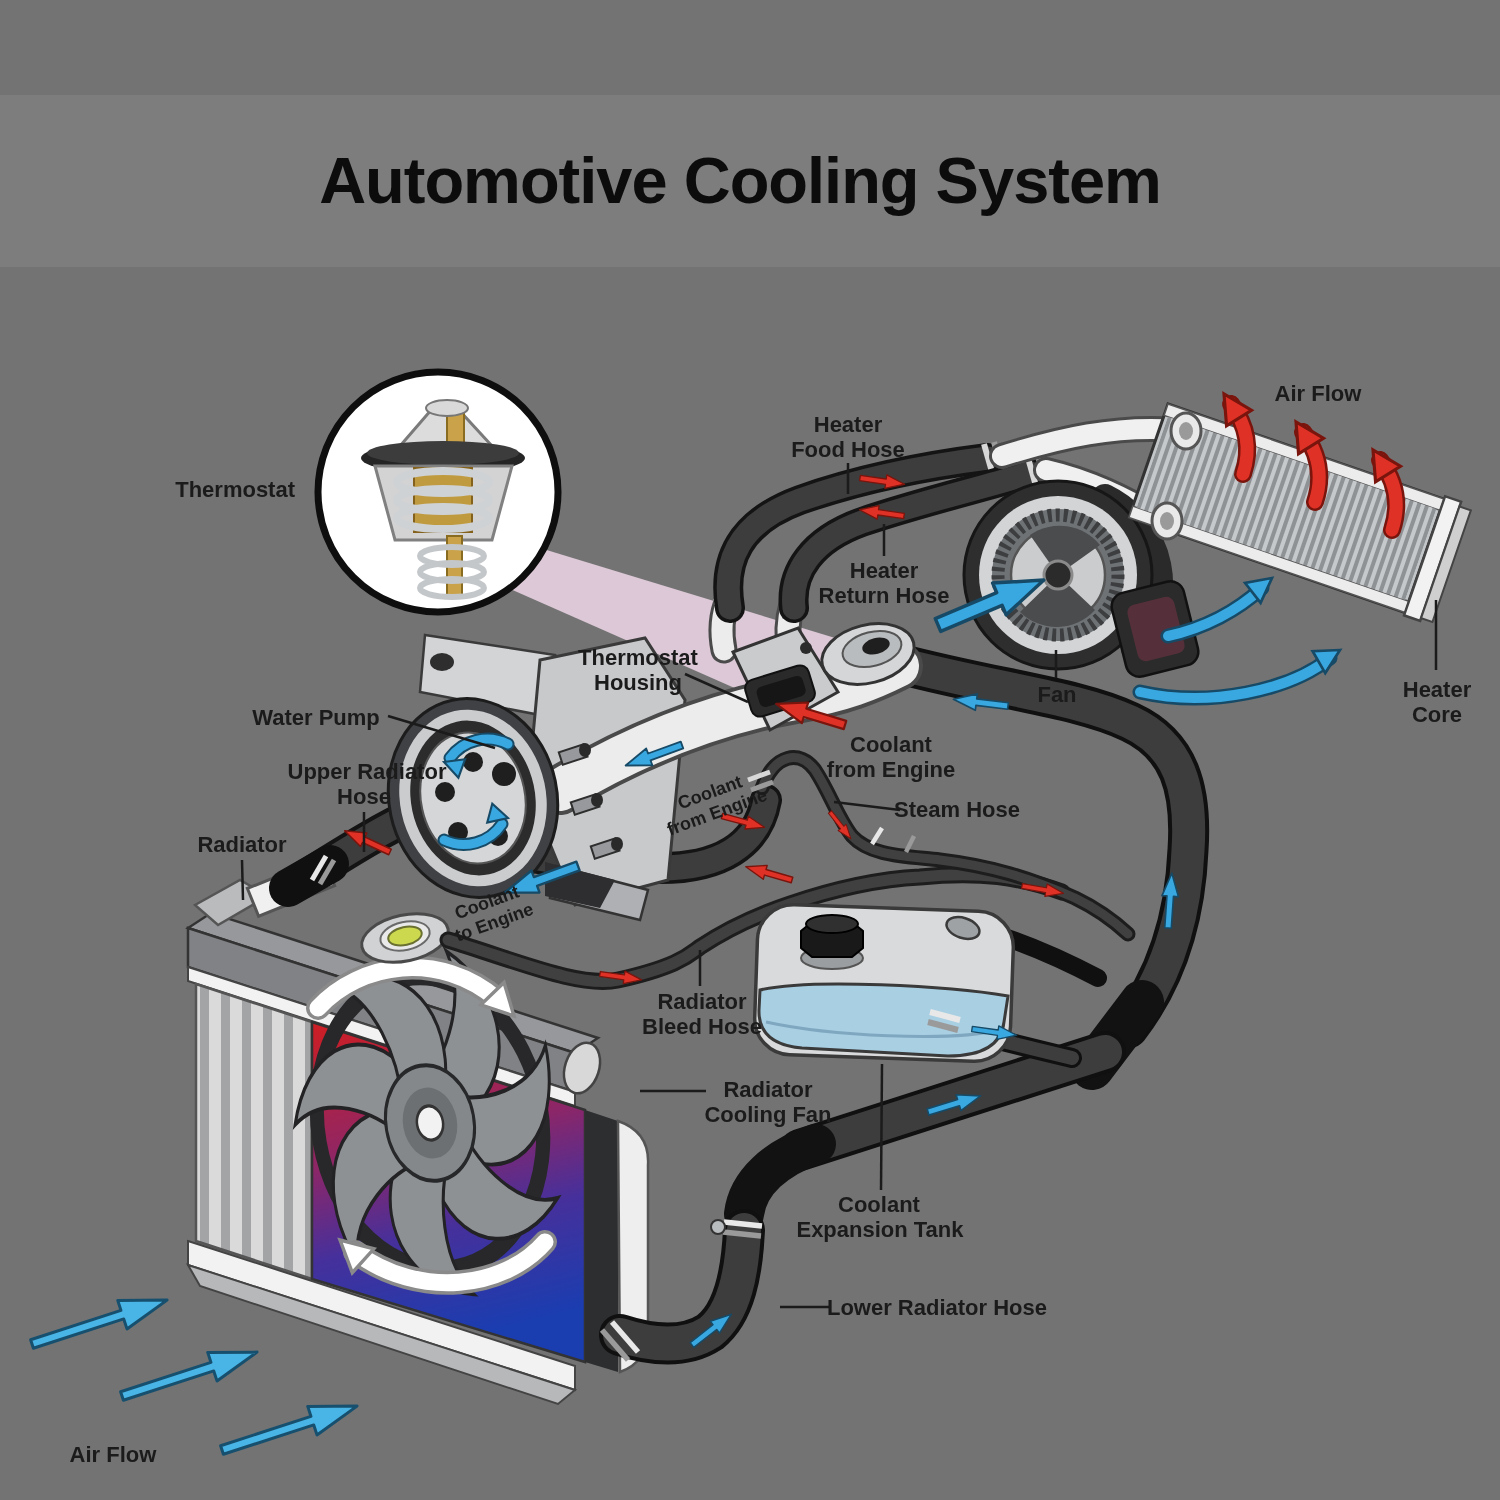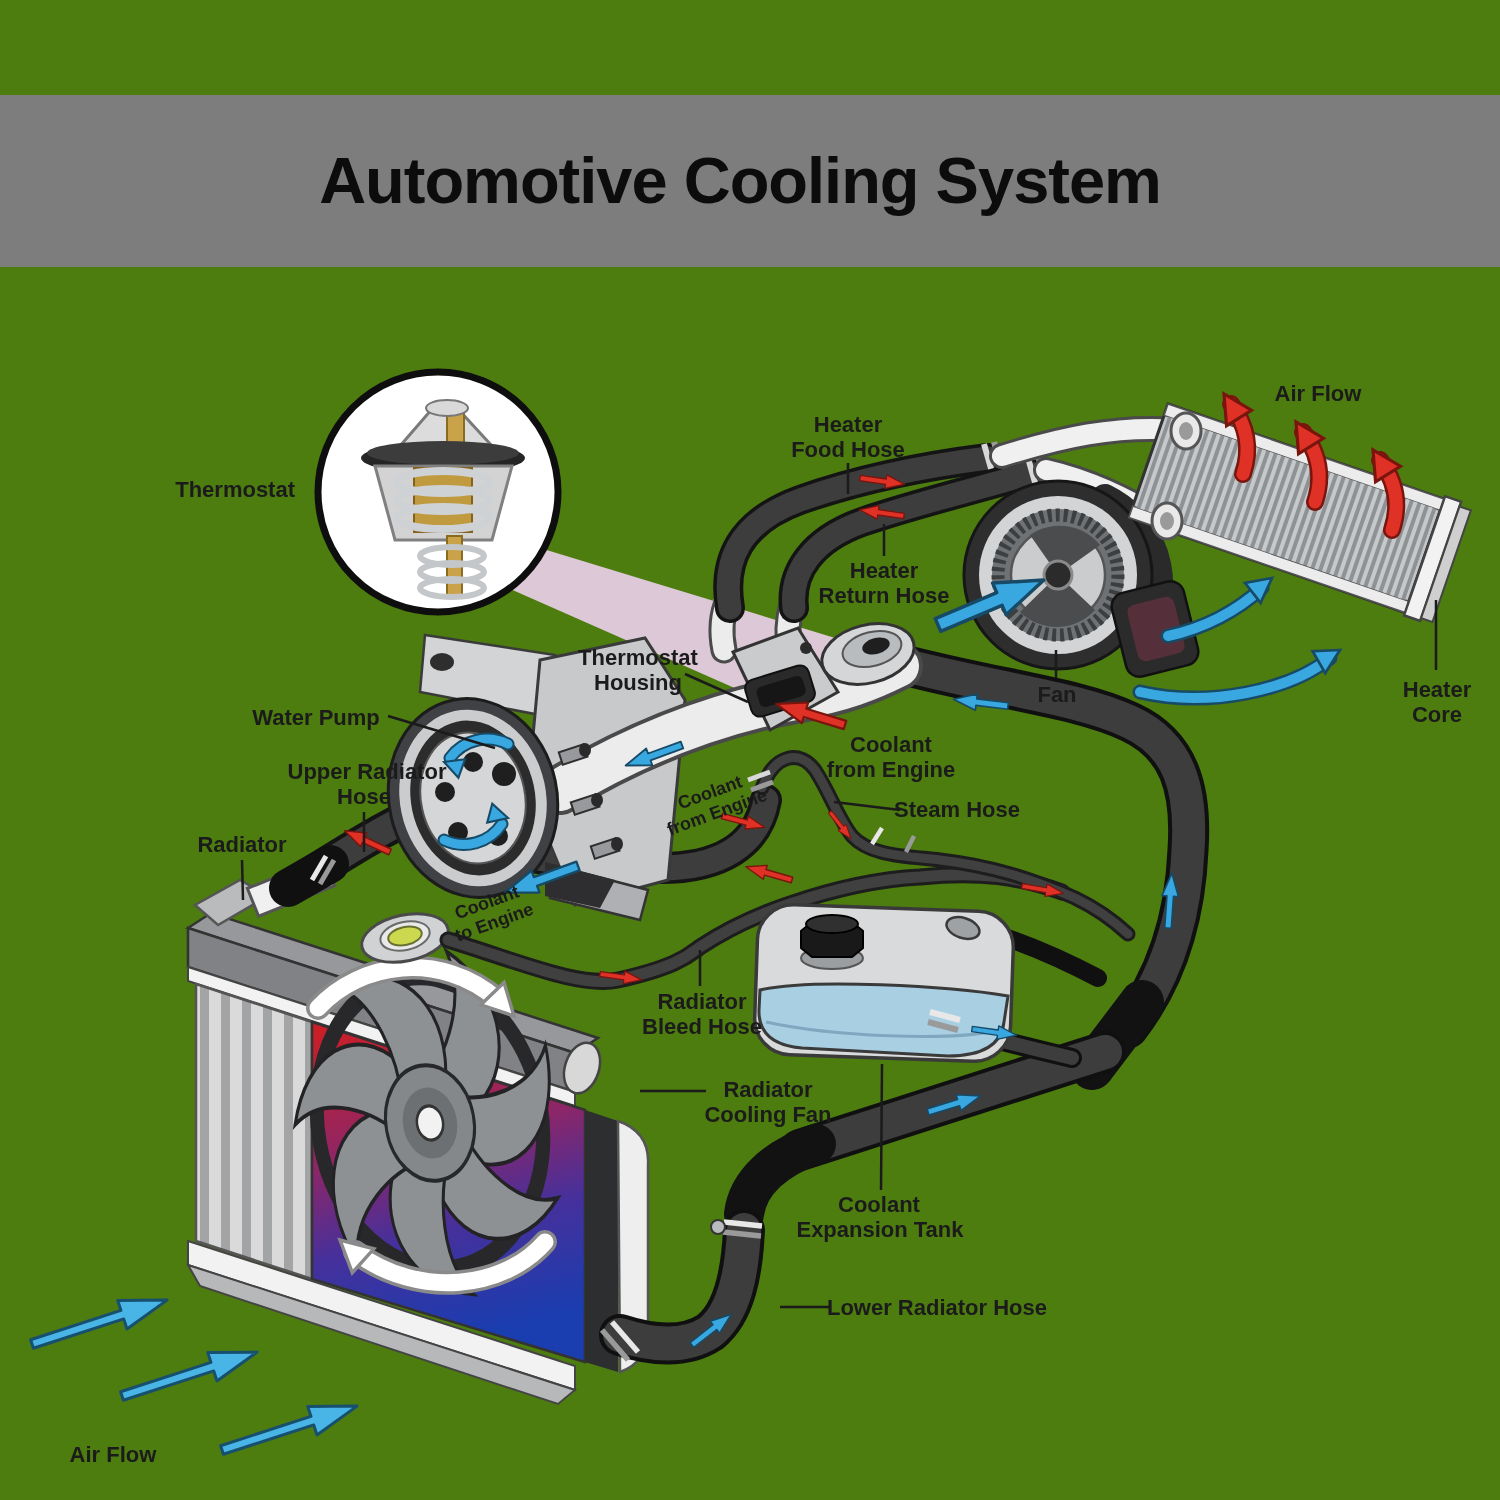--- a/index.html
+++ b/index.html
@@ -1,16 +1,16 @@
 <!DOCTYPE html>
 <html><head>
 <meta charset="utf-8">
 <style>
   html,body{margin:0;padding:0;background:#ffffff;}
-  #stage{position:relative;width:1500px;height:1500px;background:#4d7c0f;overflow:hidden;
+  #stage{position:relative;width:1500px;height:1500px;background:#737373;overflow:hidden;
          font-family:"Liberation Sans",sans-serif;}
   svg{position:absolute;left:0;top:0;}
   text{font-family:"Liberation Sans","DejaVu Sans",sans-serif;}
   .lbl{font-size:22px;font-weight:bold;fill:#1b1b1b;}
   .lbl-sm{font-size:18px;font-weight:bold;fill:#1b1b1b;}
   .title{font-size:65px;font-weight:bold;letter-spacing:-1px;fill:#0c0c0c;}
   .leader{stroke:#1b1b1b;stroke-width:2.5;fill:none;}
 </style>
 </head>
 <body>

